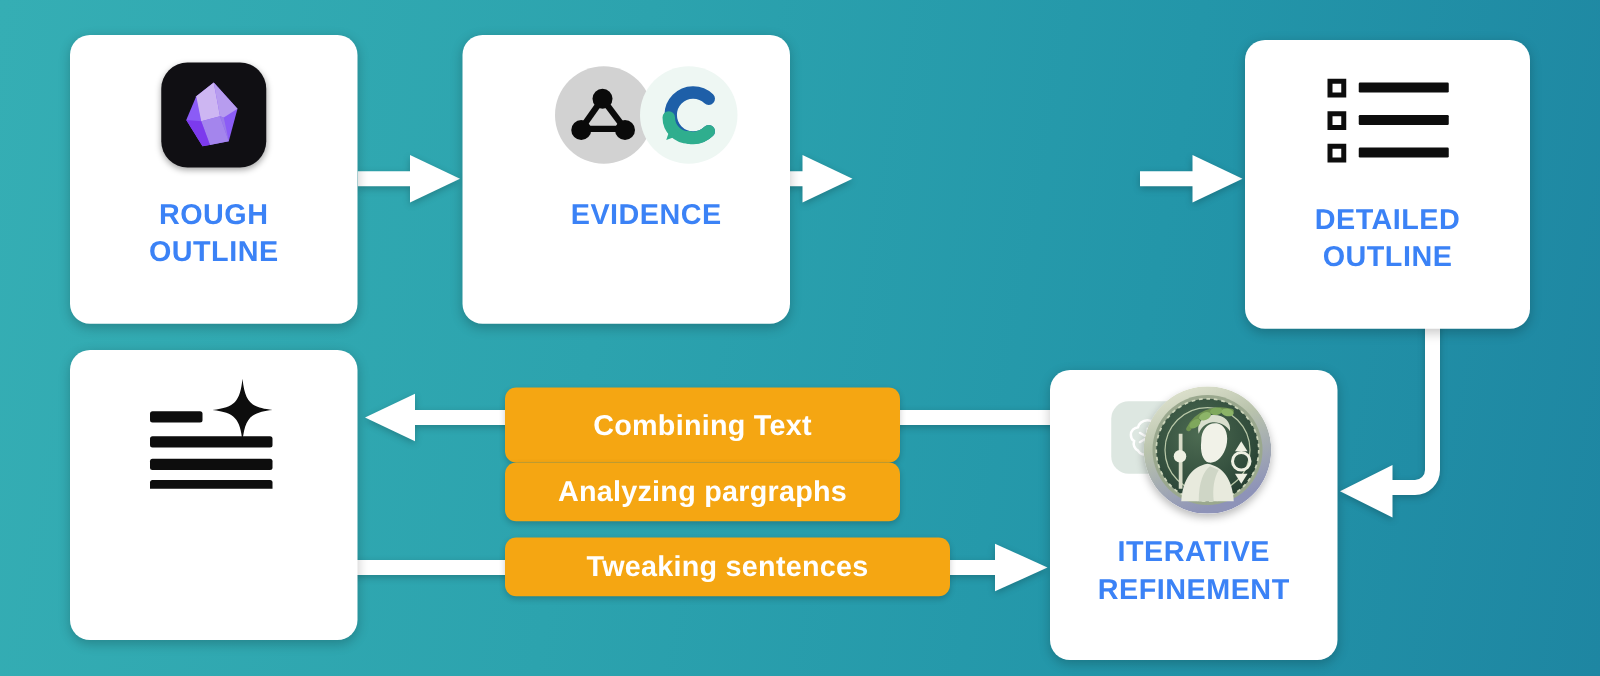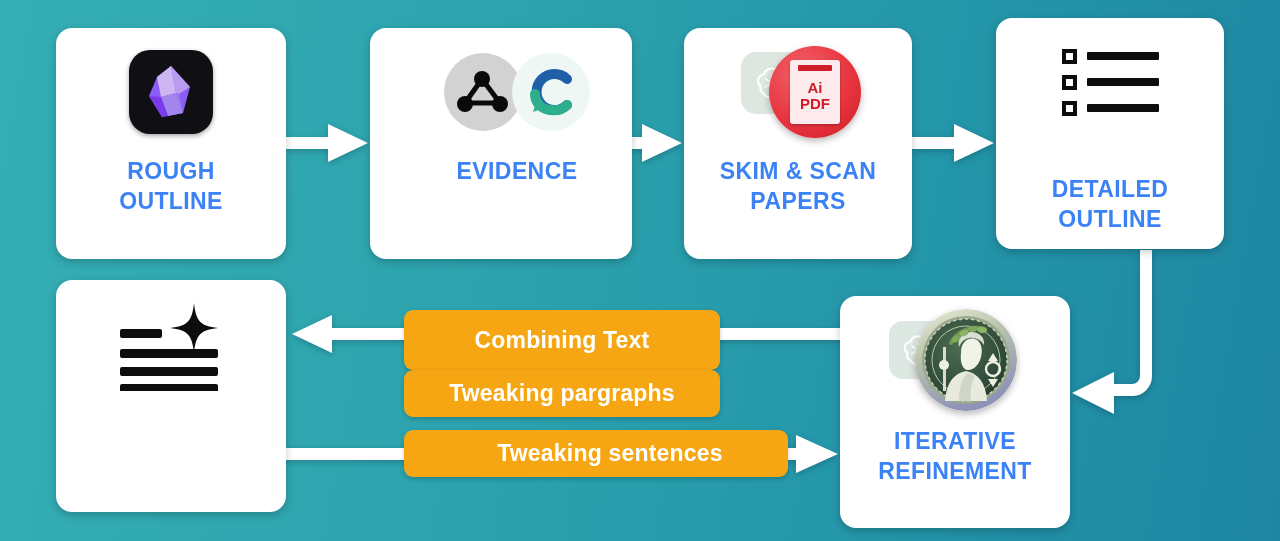--- a/index.html
+++ b/index.html
@@ -48,21 +48,21 @@
     letter-spacing: 0.4px;
     line-height: 1.32;
     text-transform: uppercase;
     font-family: "Liberation Sans", sans-serif;
   }
 
   
   #card-rough-outline      { left: 56px;  top: 28px;  width: 230px; height: 231px; }
   #card-evidence           { left: 370px; top: 28px;  width: 230px; height: 231px; padding-left: 32px; }
   #card-skim-scan          { left: 684px; top: 28px;  width: 228px; height: 231px; }
-  #card-detailed-outline   { left: 996px; top: 18px;  width: 228px; height: 231px; gap: 28px; }
+  #card-detailed-outline   { left: 996px; top: 32px;  width: 228px; height: 231px; }
   #card-polished-paragraph { left: 56px;  top: 280px; width: 230px; height: 232px; }
   #card-iterative          { left: 840px; top: 296px; width: 230px; height: 232px; }
 
   .card .card-icon { height: 128px; }
   .card.bottom .card-icon { height: 130px; }
 
   
   .obsidian {
     width: 84px; height: 84px;
     border-radius: 21px;
@@ -158,21 +158,21 @@
     display: flex; align-items: center; justify-content: center;
     color: #ffffff;
     font-size: 23px;
     font-weight: 700;
     letter-spacing: 0.2px;
     z-index: 6;
     font-family: "Liberation Sans", sans-serif;
   }
   #pill-combining  { left: 404px; top: 310px; width: 316px; height: 60px; }
   #pill-analyzing  { left: 404px; top: 370px; width: 316px; height: 47px; }
-  #pill-tweaking   { left: 404px; top: 430px; width: 356px; height: 47px; padding-left: 28px; }
+  #pill-tweaking   { left: 404px; top: 430px; width: 356px; height: 47px; }
 
   
   .arrow { position: absolute; z-index: 4; }
   .arrow svg { display: block; filter: drop-shadow(0 2px 3px rgba(0,0,0,0.22)); }
 </style>
 </head>
 <body>
 
 <div id="canvas">
 
@@ -270,48 +270,20 @@
             <path d="M12 34 L8 46 L19 42 Z" fill="#2fae8e"></path>
           </svg>
         </div>
       </div>
     </div>
     <div class="card-label">
       <div>EVIDENCE</div>
     </div>
   </div>
 
-  <div class="card" id="card-skim-scan">
-    <div class="card-icon">
-      <div class="stack">
-        <div class="chatgpt-ghost">
-          <svg width="40" height="40" viewBox="0 0 40 40">
-            <path d="M20 5.5 C24.4 5.5 27.4 8.6 28 11.3 C31.4 11.6 34 14.5 34 17.8 C34 20.1 32.9 22 31.3 23
-                     C32.4 26.1 30.9 29.6 28 31 C26.4 33.8 23.1 35 20 34 C16.9 35 13.6 33.8 12 31
-                     C9.1 29.6 7.6 26.1 8.7 23 C7.1 22 6 20.1 6 17.8 C6 14.5 8.6 11.6 12 11.3
-                     C12.6 8.6 15.6 5.5 20 5.5 Z" fill="none" stroke="#ffffff" stroke-width="2.1"></path>
-            <path d="M20 12.5 L20 27.5 M13.5 16 L26.5 24 M13.5 24 L26.5 16" stroke="#ffffff" stroke-width="1.8" stroke-linecap="round"></path>
-          </svg>
-        </div>
-        <div class="aipdf">
-          <div class="aipdf-doc">
-            <div class="aipdf-clip"></div>
-            <div class="aipdf-text">
-              <div>Ai</div>
-              <div>PDF</div>
-            </div>
-          </div>
-        </div>
-      </div>
-    </div>
-    <div class="card-label">
-      <div>SKIM &amp; SCAN</div>
-      <div>PAPERS</div>
-    </div>
-  </div>
 
   <div class="card" id="card-detailed-outline">
     <div class="card-icon">
       <div class="list-icon">
         <div class="list-row">
             <div class="bullet-sq"></div>
             <div class="list-line" style="width:72px"></div>
           </div>
         <div class="list-row">
             <div class="bullet-sq"></div>
@@ -399,19 +371,19 @@
     <div class="card-label">
       <div>ITERATIVE</div>
       <div>REFINEMENT</div>
     </div>
   </div>
 
   <div class="pill" id="pill-combining">
     <span>Combining Text</span>
   </div>
   <div class="pill" id="pill-analyzing">
-    <span>Tweaking pargraphs</span>
+    <span>Analyzing pargraphs</span>
   </div>
   <div class="pill" id="pill-tweaking">
     <span>Tweaking sentences</span>
   </div>
 
 </div>
 
 </body></html>

